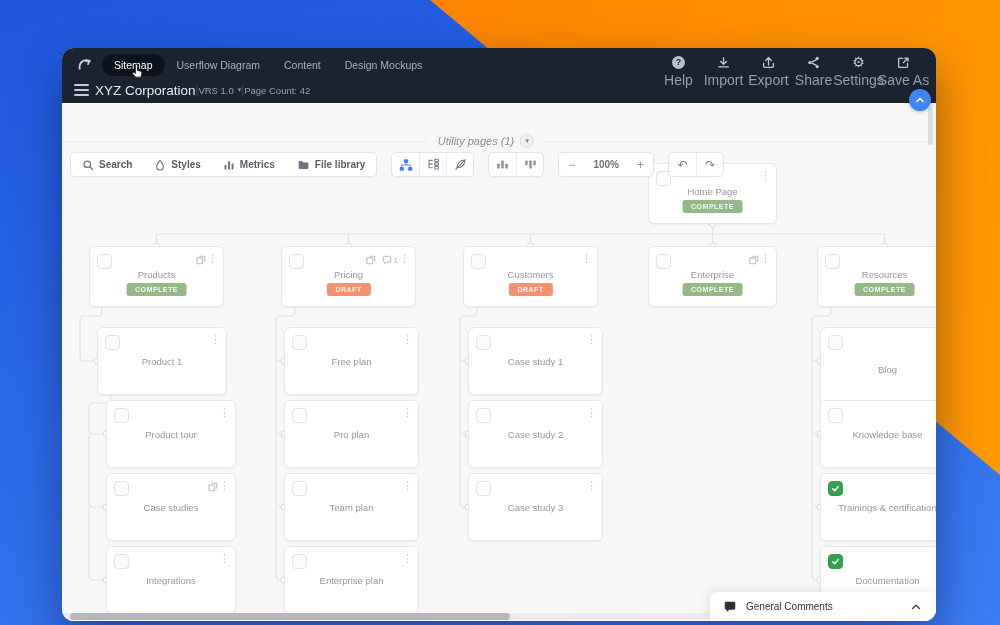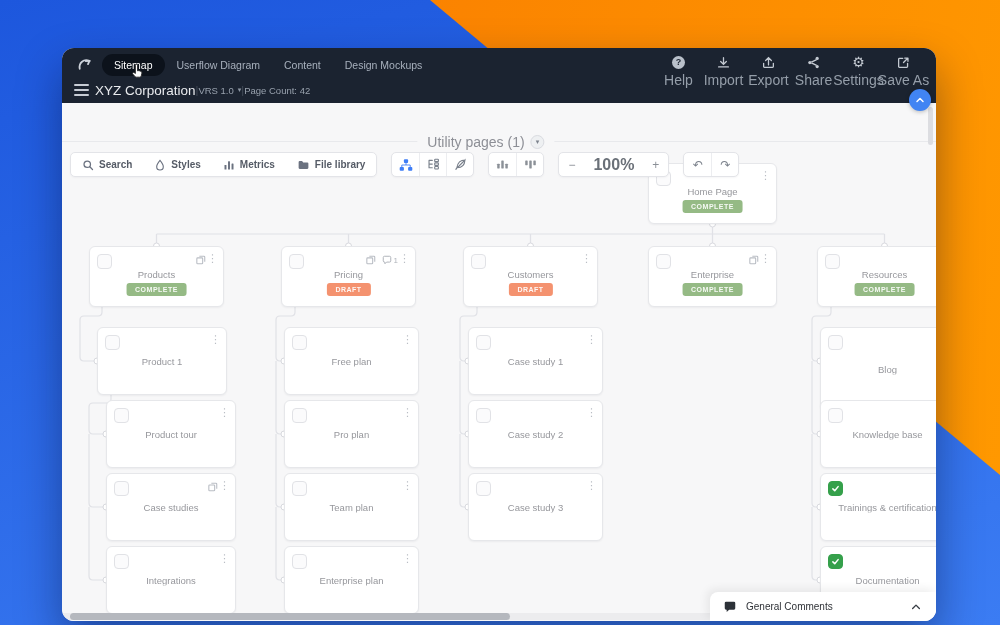--- a/index.html
+++ b/index.html
@@ -41,30 +41,30 @@
   .canvas { position:absolute; left:0; top:55px; width:874px; height:518px; background:#f7f7f8; overflow:hidden; }
 
   
   .tbar { position:absolute; left:8px; top:8px; height:25px; display:flex; gap:14px; z-index:4;margin-top:41px; }
   .tgrp { background:#fff; border:1px solid #e3e4e8; border-radius:5px; display:flex; align-items:center;
           box-shadow:0 1px 2px rgba(20,20,40,.04); }
   .titem { display:flex; align-items:center; gap:5px; padding:0 11px; font-size:10px; font-weight:bold;
            color:#555b66; cursor:pointer; height:100%; }
   .ibtn { width:27px; height:100%; display:flex; align-items:center; justify-content:center; cursor:pointer; color:#7a818c; }
   .ibtn + .ibtn { border-left:1px solid #ecedf0; }
-  .zseg { padding:0 9px; font-size:16px; color:#6a7078; display:flex; align-items:center; height:100%; cursor:pointer; }
+  .zseg { padding:0 9px; font-size:10px; color:#6a7078; display:flex; align-items:center; height:100%; cursor:pointer; }
   .zseg.sym { color:#8b9097; font-size:12px; }
   .zoomval { font-weight:bold; }
   .uarrow { font-size:12px; color:#7c828c; }
 
   
   .divline { position:absolute; left:0; top:38px; width:874px; height:1px; background:#e8e9ec; }
   .utility { position:absolute; left:424px; top:31px; transform:translateX(-50%); background:#f7f7f8;
              padding:0 10px; display:flex; align-items:center; gap:6px; z-index:2; }
-  .utility .ul { font-size:14px; color:#8d8f96; white-space:nowrap; }
+  .utility .ul { font-size:11px; color:#8d8f96; white-space:nowrap;font-style:italic; }
   .ucirc { width:14px; height:14px; border-radius:50%; background:#eef0f2; border:1px solid #d9dbe0;
            display:flex; align-items:center; justify-content:center; cursor:pointer; font-size:7px; color:#7c828c; }
 
   
   .card { position:absolute; background:#fff; border:1px solid #e6e7ea; border-radius:6px; z-index:1;
           box-shadow:0 1px 2px rgba(20,20,40,.05); }
   .cb { position:absolute; top:7px; left:7px; width:15px; height:15px; border:1px solid #e1e2e6;
         border-radius:4px; background:#fbfbfc; cursor:pointer; }
   .cb.checked { background:#35a04b; border-color:#35a04b; display:flex; align-items:center; justify-content:center; }
   .kebab { position:absolute; top:6px; right:5px; color:#b9bdc4; font-size:11px; line-height:1; cursor:pointer; }

